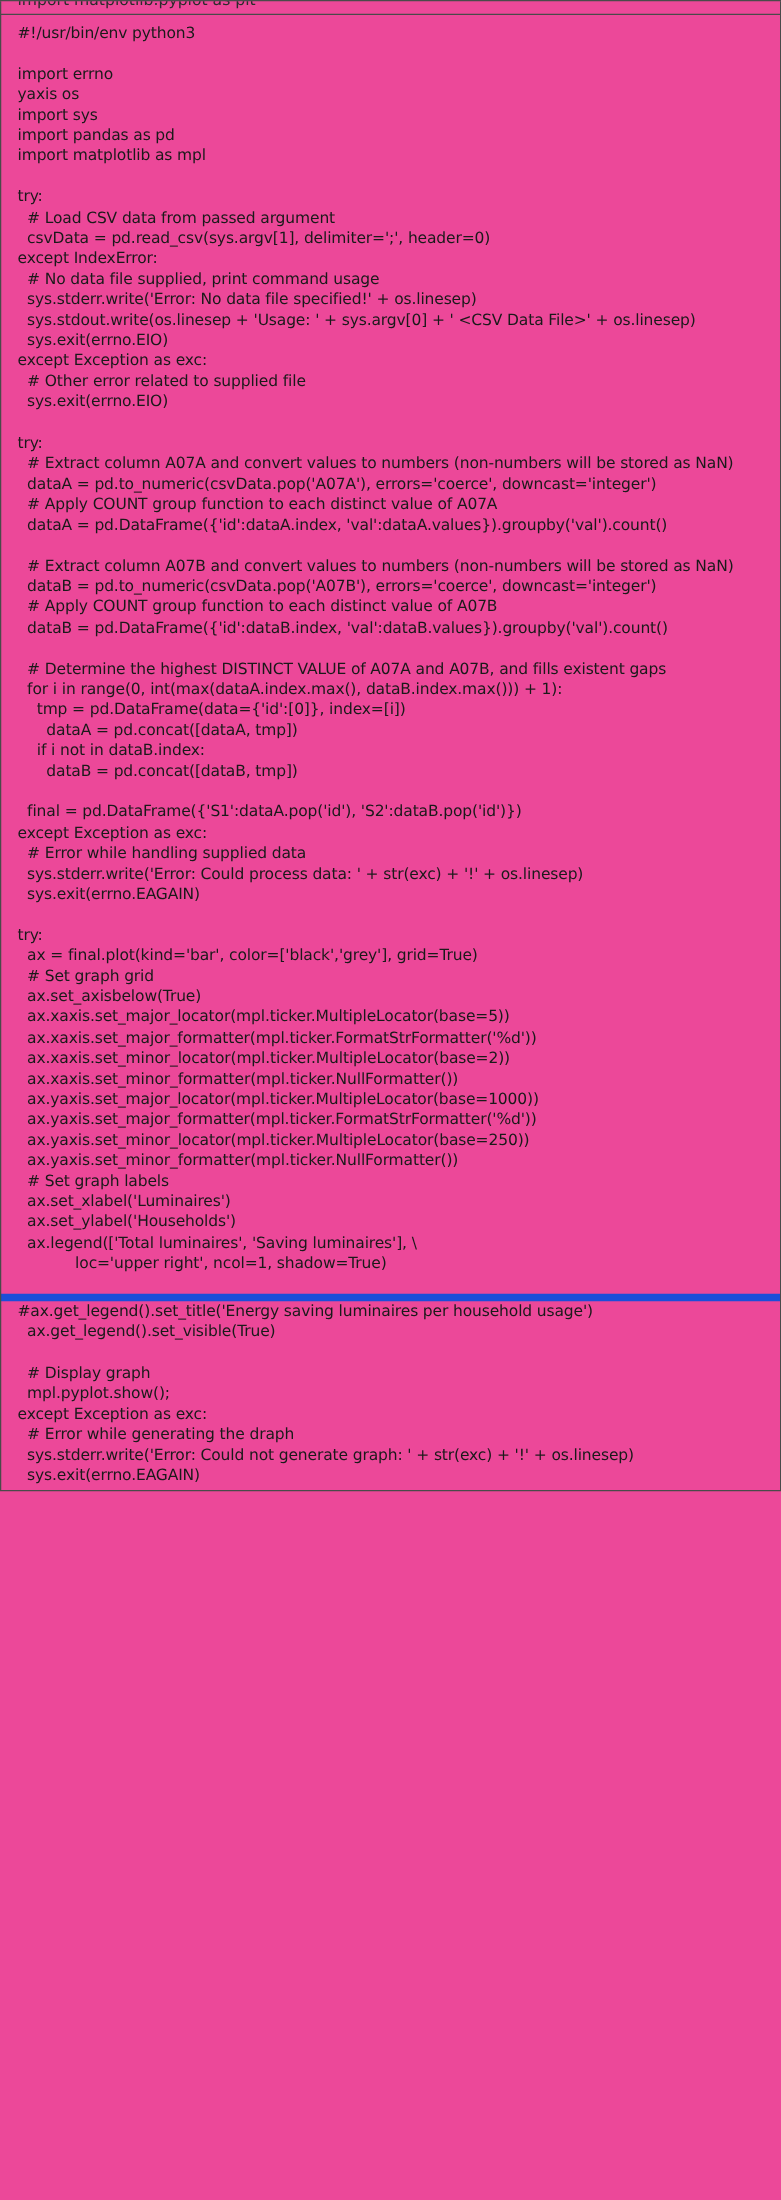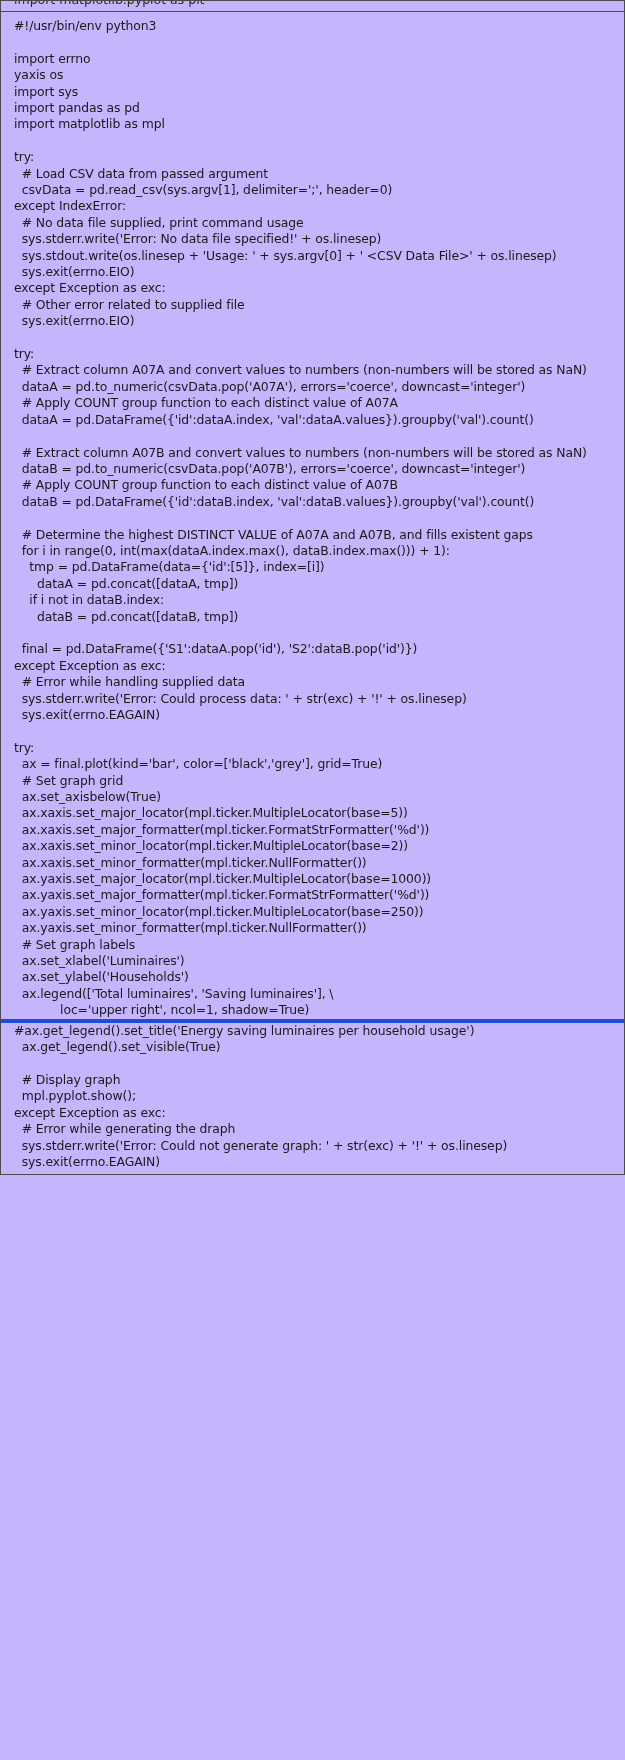--- a/index.html
+++ b/index.html
@@ -8,21 +8,21 @@
     background: #ffffff;
   }
   body {
     width: 625px;
     font-family: "DejaVu Sans", sans-serif;
   }
   #page {
     width: 625px;
     min-height: 1760px;
     position: relative;
-    background: #c4b5fd;
+    background: #ec4899;
     box-sizing: border-box;
   }
   .code-frame {
     position: relative;
     margin: 0;
     padding: 0;
     border-top: 1px solid #4a4a4a;
     border-bottom: 1px solid #4a4a4a;
   }
   .code-frame::before,
@@ -62,22 +62,22 @@
     line-height: 16.4px;
     color: #1a1a1a;
     white-space: pre-wrap;
     word-break: break-word;
     letter-spacing: -0.1px;
   }
   .blank {
     height: 16.4px;
   }
   .rule-line {
-    border-top: 4px solid #1d4ed8;
-    margin: 0 -10px 0 -14px;
+    border-top: 6px solid #1d4ed8;
+    margin: 16px -10px 0 -14px;
     padding: 0 10px 0 14px;
   }
 </style>
 </head>
 <body>
 
 <div id="page">
   <div class="code-frame">
     <div class="top-strip">
       <span class="ghost">import matplotlib.pyplot as plt</span>
@@ -109,21 +109,21 @@
         <div class="line">  # Apply COUNT group function to each distinct value of A07A</div>
         <div class="line">  dataA = pd.DataFrame({'id':dataA.index, 'val':dataA.values}).groupby('val').count()</div>
         <div class="line blank"></div>
         <div class="line">  # Extract column A07B and convert values to numbers (non-numbers will be stored as NaN)</div>
         <div class="line">  dataB = pd.to_numeric(csvData.pop('A07B'), errors='coerce', downcast='integer')</div>
         <div class="line">  # Apply COUNT group function to each distinct value of A07B</div>
         <div class="line">  dataB = pd.DataFrame({'id':dataB.index, 'val':dataB.values}).groupby('val').count()</div>
         <div class="line blank"></div>
         <div class="line">  # Determine the highest DISTINCT VALUE of A07A and A07B, and fills existent gaps</div>
         <div class="line">  for i in range(0, int(max(dataA.index.max(), dataB.index.max())) + 1):</div>
-        <div class="line">    tmp = pd.DataFrame(data={'id':[5]}, index=[i])</div>
+        <div class="line">    tmp = pd.DataFrame(data={'id':[0]}, index=[i])</div>
         <div class="line">      dataA = pd.concat([dataA, tmp])</div>
         <div class="line">    if i not in dataB.index:</div>
         <div class="line">      dataB = pd.concat([dataB, tmp])</div>
         <div class="line blank"></div>
         <div class="line">  final = pd.DataFrame({'S1':dataA.pop('id'), 'S2':dataB.pop('id')})</div>
         <div class="line">except Exception as exc:</div>
         <div class="line">  # Error while handling supplied data</div>
         <div class="line">  sys.stderr.write('Error: Could process data: ' + str(exc) + '!' + os.linesep)</div>
         <div class="line">  sys.exit(errno.EAGAIN)</div>
         <div class="line blank"></div>

